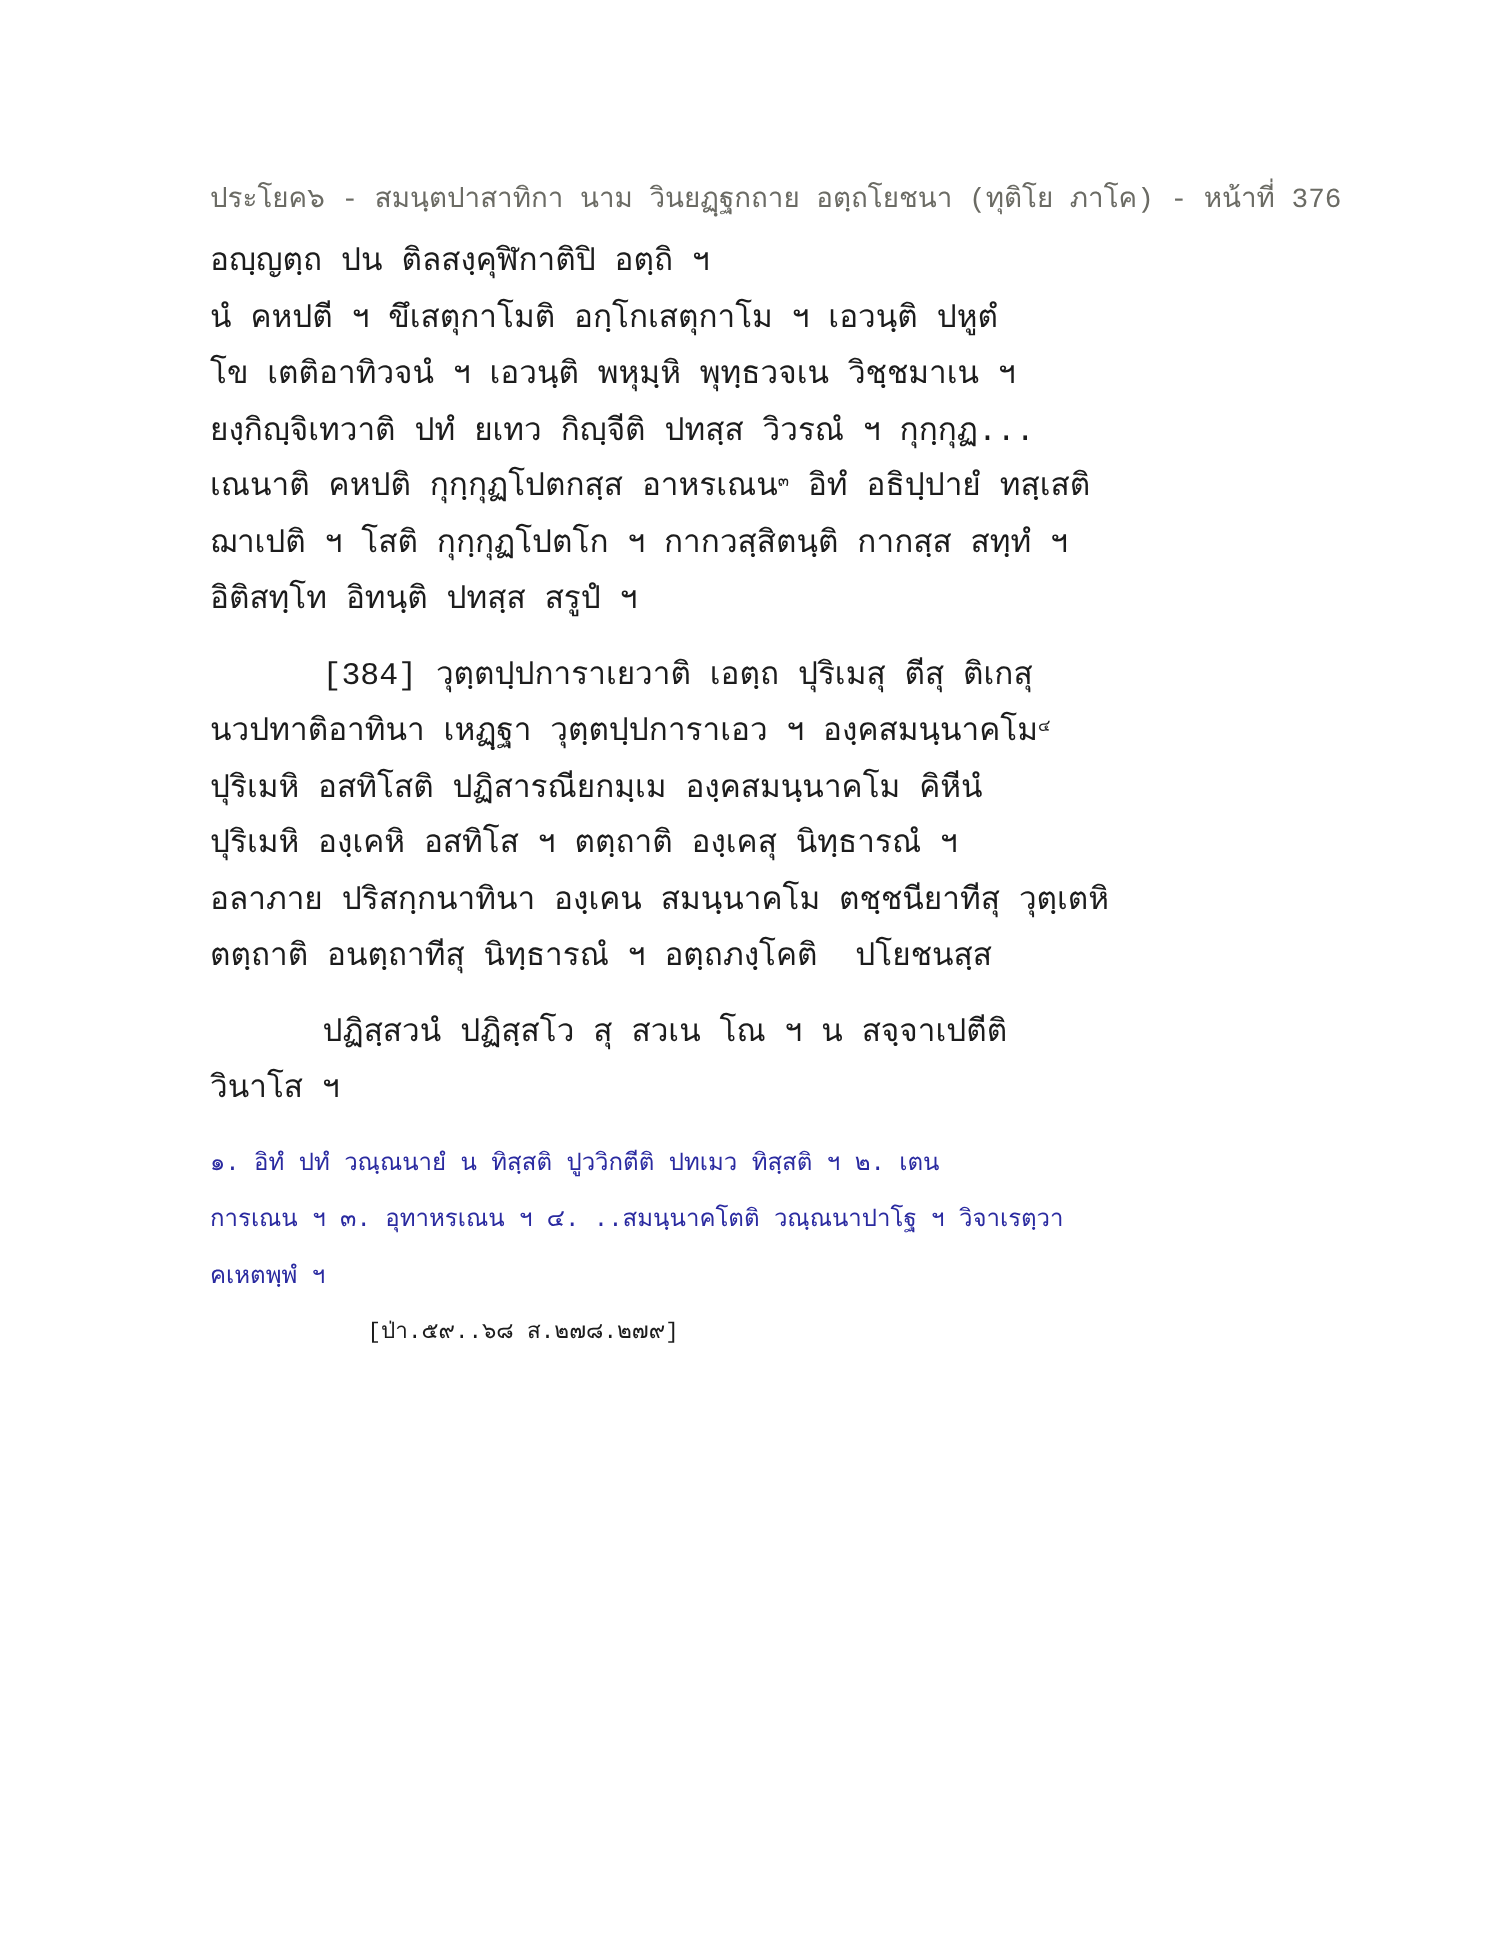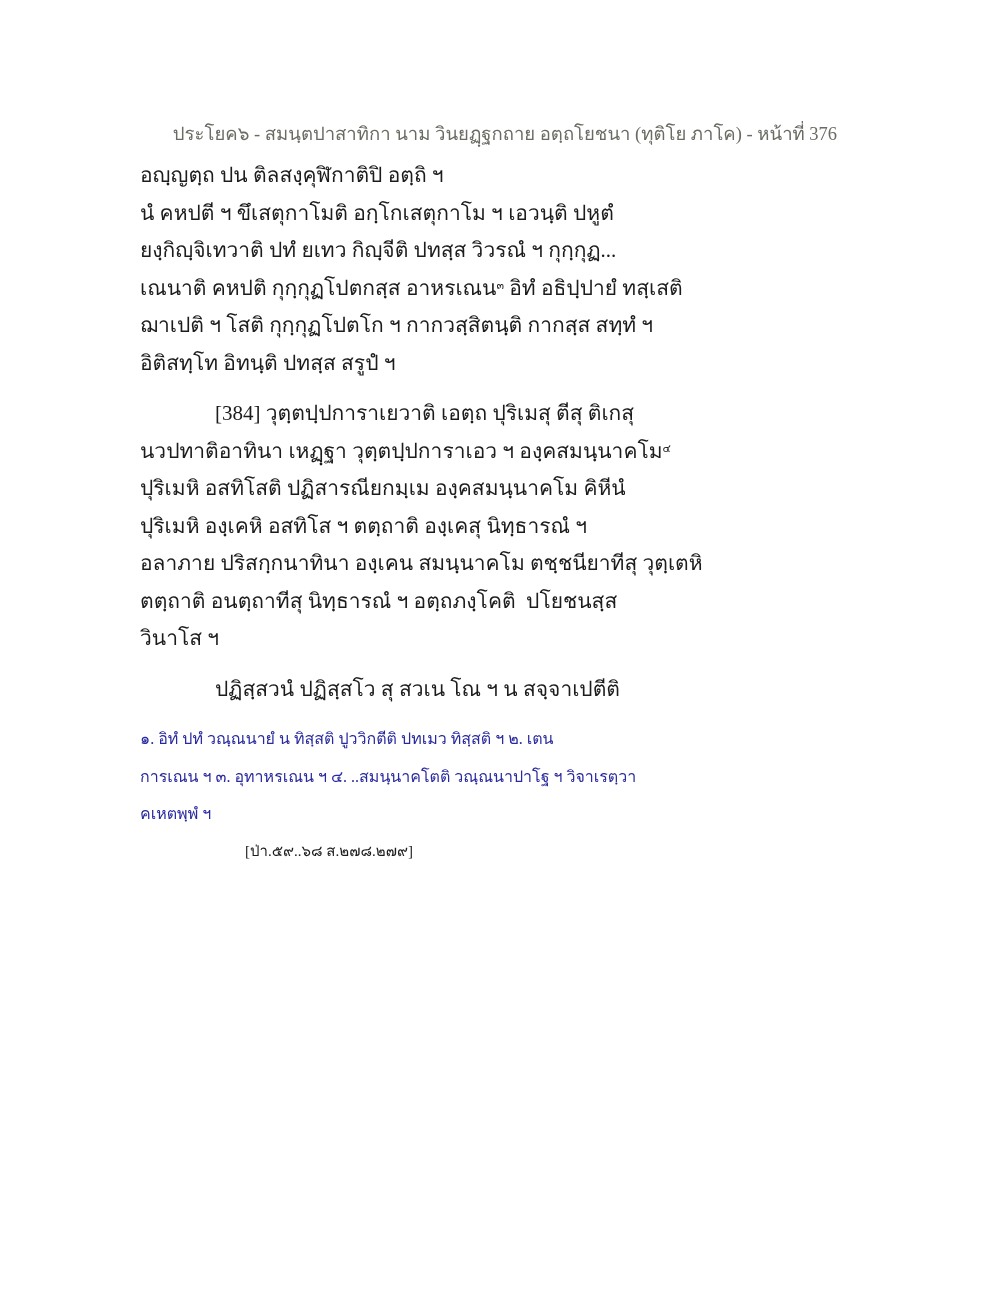--- a/index.html
+++ b/index.html
@@ -7,21 +7,21 @@
     --header-ink:#6b6b64;
     --footnote-ink:#2a2aa0;
     --paper:#ffffff;
   }
   html,body{margin:0;padding:0;background:var(--paper);}
   .page{
     position:relative;
     width:1000px;
     height:1020px;
     background:var(--paper);
-    font-family:Liberation Serif, serif;
+    font-family:Liberation Mono, monospace;
     color:var(--body-ink);
     overflow:hidden;
     box-sizing:border-box;
     padding-left:20px;
   }
   .content{
     position:absolute;
     left:140px;
     right:130px;
     top:122px;
@@ -71,38 +71,39 @@
 
 <div class="page">
   <div class="content">
 
     <div class="header-line">ประโยค๖ - สมนฺตปาสาทิกา นาม วินยฏฺฐกถาย อตฺถโยชนา (ทุติโย ภาโค) - หน้าที่ 376</div>
 
     <div class="tline">อญฺญตฺถ ปน ติลสงฺคุฬิกาติปิ อตฺถิ ฯ</div>
 
 
     <div class="tline">นํ คหปตี ฯ ขึเสตุกาโมติ อกฺโกเสตุกาโม ฯ เอวนฺติ ปหูตํ</div>
+    <div class="tline">โข เตติอาทิวจนํ ฯ เอวนฺติ พหุมฺหิ พุทฺธวจเน วิชฺชมาเน ฯ</div>
     <div class="tline">ยงฺกิญฺจิเทวาติ ปทํ ยเทว กิญฺจีติ ปทสฺส วิวรณํ ฯ กุกฺกุฏ...</div>
 
     <div class="tline"><span>เณนาติ คหปติ กุกฺกุฏโปตกสฺส อาหรเณน</span><sup class="fnref">๓</sup><span> อิทํ อธิปฺปายํ ทสฺเสติ</span></div>
 
     <div class="tline">ฌาเปติ ฯ โสติ กุกฺกุฏโปตโก ฯ กากวสฺสิตนฺติ กากสฺส สทฺทํ ฯ</div>
     <div class="tline">อิติสทฺโท อิทนฺติ ปทสฺส สรูปํ ฯ</div>
 
     <div class="tline indent para-gap">[384] วุตฺตปฺปการาเยวาติ เอตฺถ ปุริเมสุ ตีสุ ติเกสุ</div>
 
     <div class="tline"><span>นวปทาติอาทินา เหฏฺฐา วุตฺตปฺปการาเอว ฯ องฺคสมนฺนาคโม</span><sup class="fnref">๔</sup></div>
 
     <div class="tline">ปุริเมหิ อสทิโสติ ปฏิสารณียกมฺเม องฺคสมนฺนาคโม คิหีนํ</div>
     <div class="tline">ปุริเมหิ องฺเคหิ อสทิโส ฯ ตตฺถาติ องฺเคสุ นิทฺธารณํ ฯ</div>
     <div class="tline">อลาภาย ปริสกฺกนาทินา องฺเคน สมนฺนาคโม ตชฺชนียาทีสุ วุตฺเตหิ</div>
     <div class="tline">ตตฺถาติ อนตฺถาทีสุ นิทฺธารณํ ฯ อตฺถภงฺโคติ  ปโยชนสฺส</div>
+    <div class="tline indent para-gap">ปฏิสฺสวนํ ปฏิสฺสโว สุ สวเน โณ ฯ น สจฺจาเปตีติ</div>
+
     <div class="tline">วินาโส ฯ</div>
-
-    <div class="tline indent para-gap">ปฏิสฺสวนํ ปฏิสฺสโว สุ สวเน โณ ฯ น สจฺจาเปตีติ</div>
 
     <div class="footnotes">
       <div class="fnline">๑. อิทํ ปทํ วณฺณนายํ น ทิสฺสติ ปูววิกตีติ ปทเมว ทิสฺสติ ฯ ๒. เตน</div>
       <div class="fnline">การเณน ฯ ๓. อุทาหรเณน ฯ ๔. ..สมนฺนาคโตติ วณฺณนาปาโฐ ฯ วิจาเรตฺวา</div>
       <div class="fnline">คเหตพฺพํ ฯ</div>
     </div>
 
     <div class="citation">[ป่า.๕๙..๖๘ ส.๒๗๘.๒๗๙]</div>
 
   </div>

